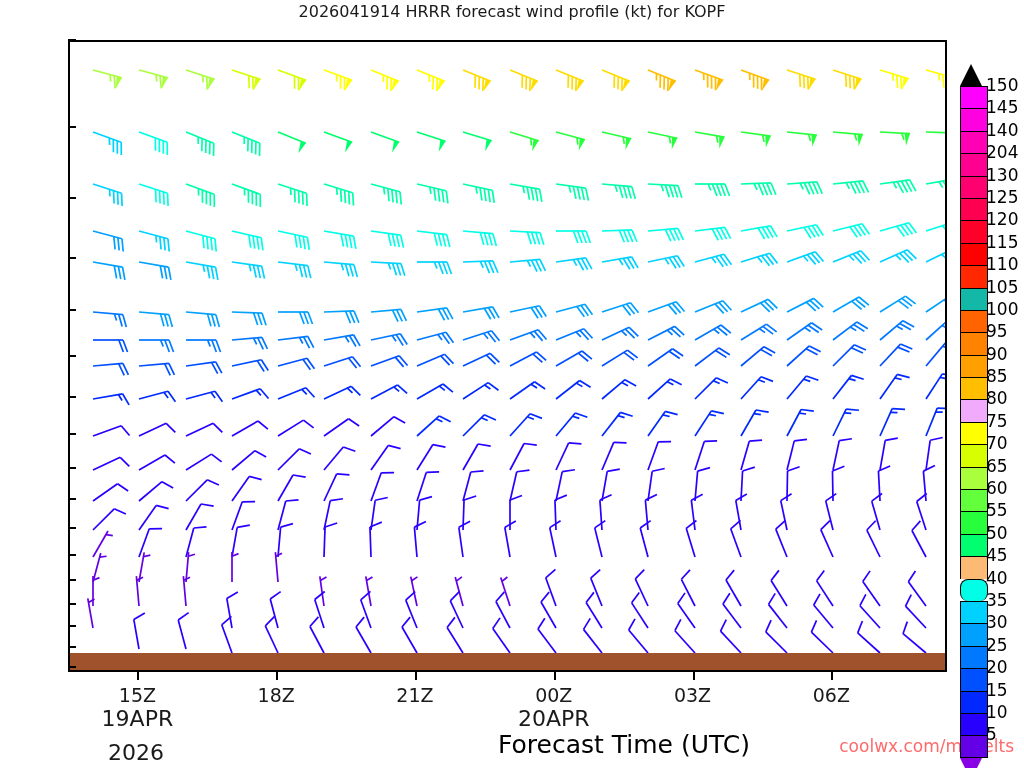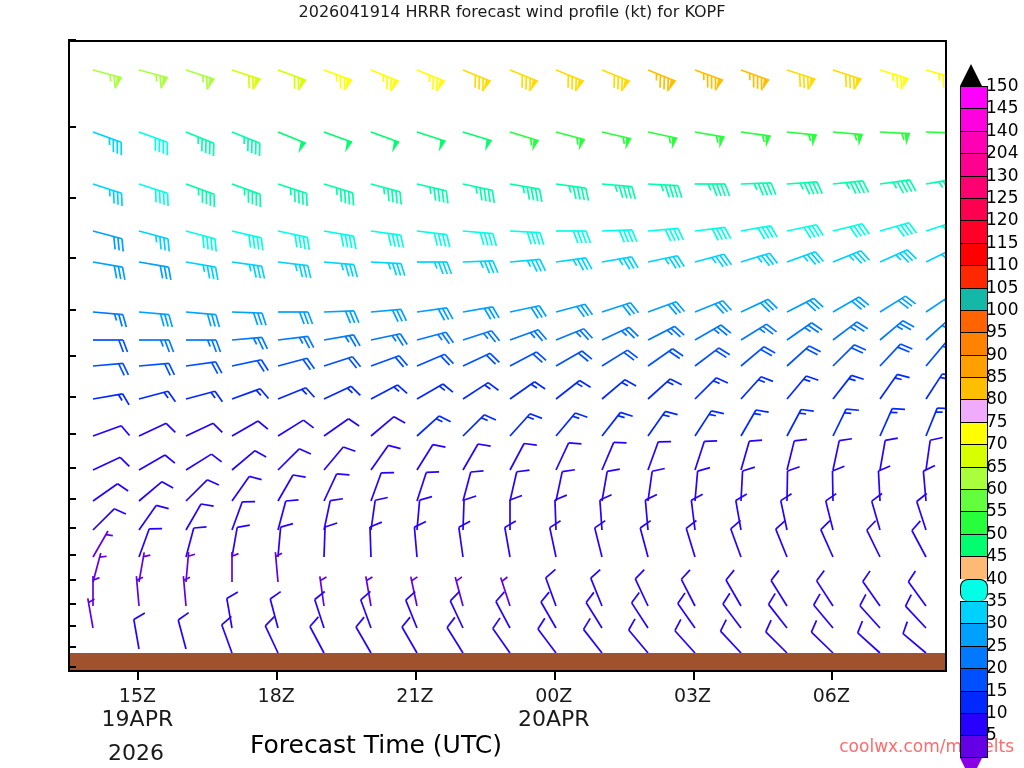--- a/index.html
+++ b/index.html
@@ -44,21 +44,21 @@
   }
   .xtick-sub{
     position:absolute;
     text-align:center;
     font-size:22px;color:#1a1a1a;
     white-space:nowrap;
     transform:translateX(-50%);
   }
   #xaxis-title{
     position:absolute;left:250px;top:730px;width:500px;
-    text-align:left;font-size:25px;color:#000;
+    text-align:right;font-size:25px;color:#000;
     white-space:nowrap;
   }
   #watermark{
     position:absolute;right:10px;top:736px;
     font-size:17px;color:#ff6a6a;
     white-space:nowrap;
   }
   #legend{
     position:absolute;left:960px;top:86px;
     width:22px;

